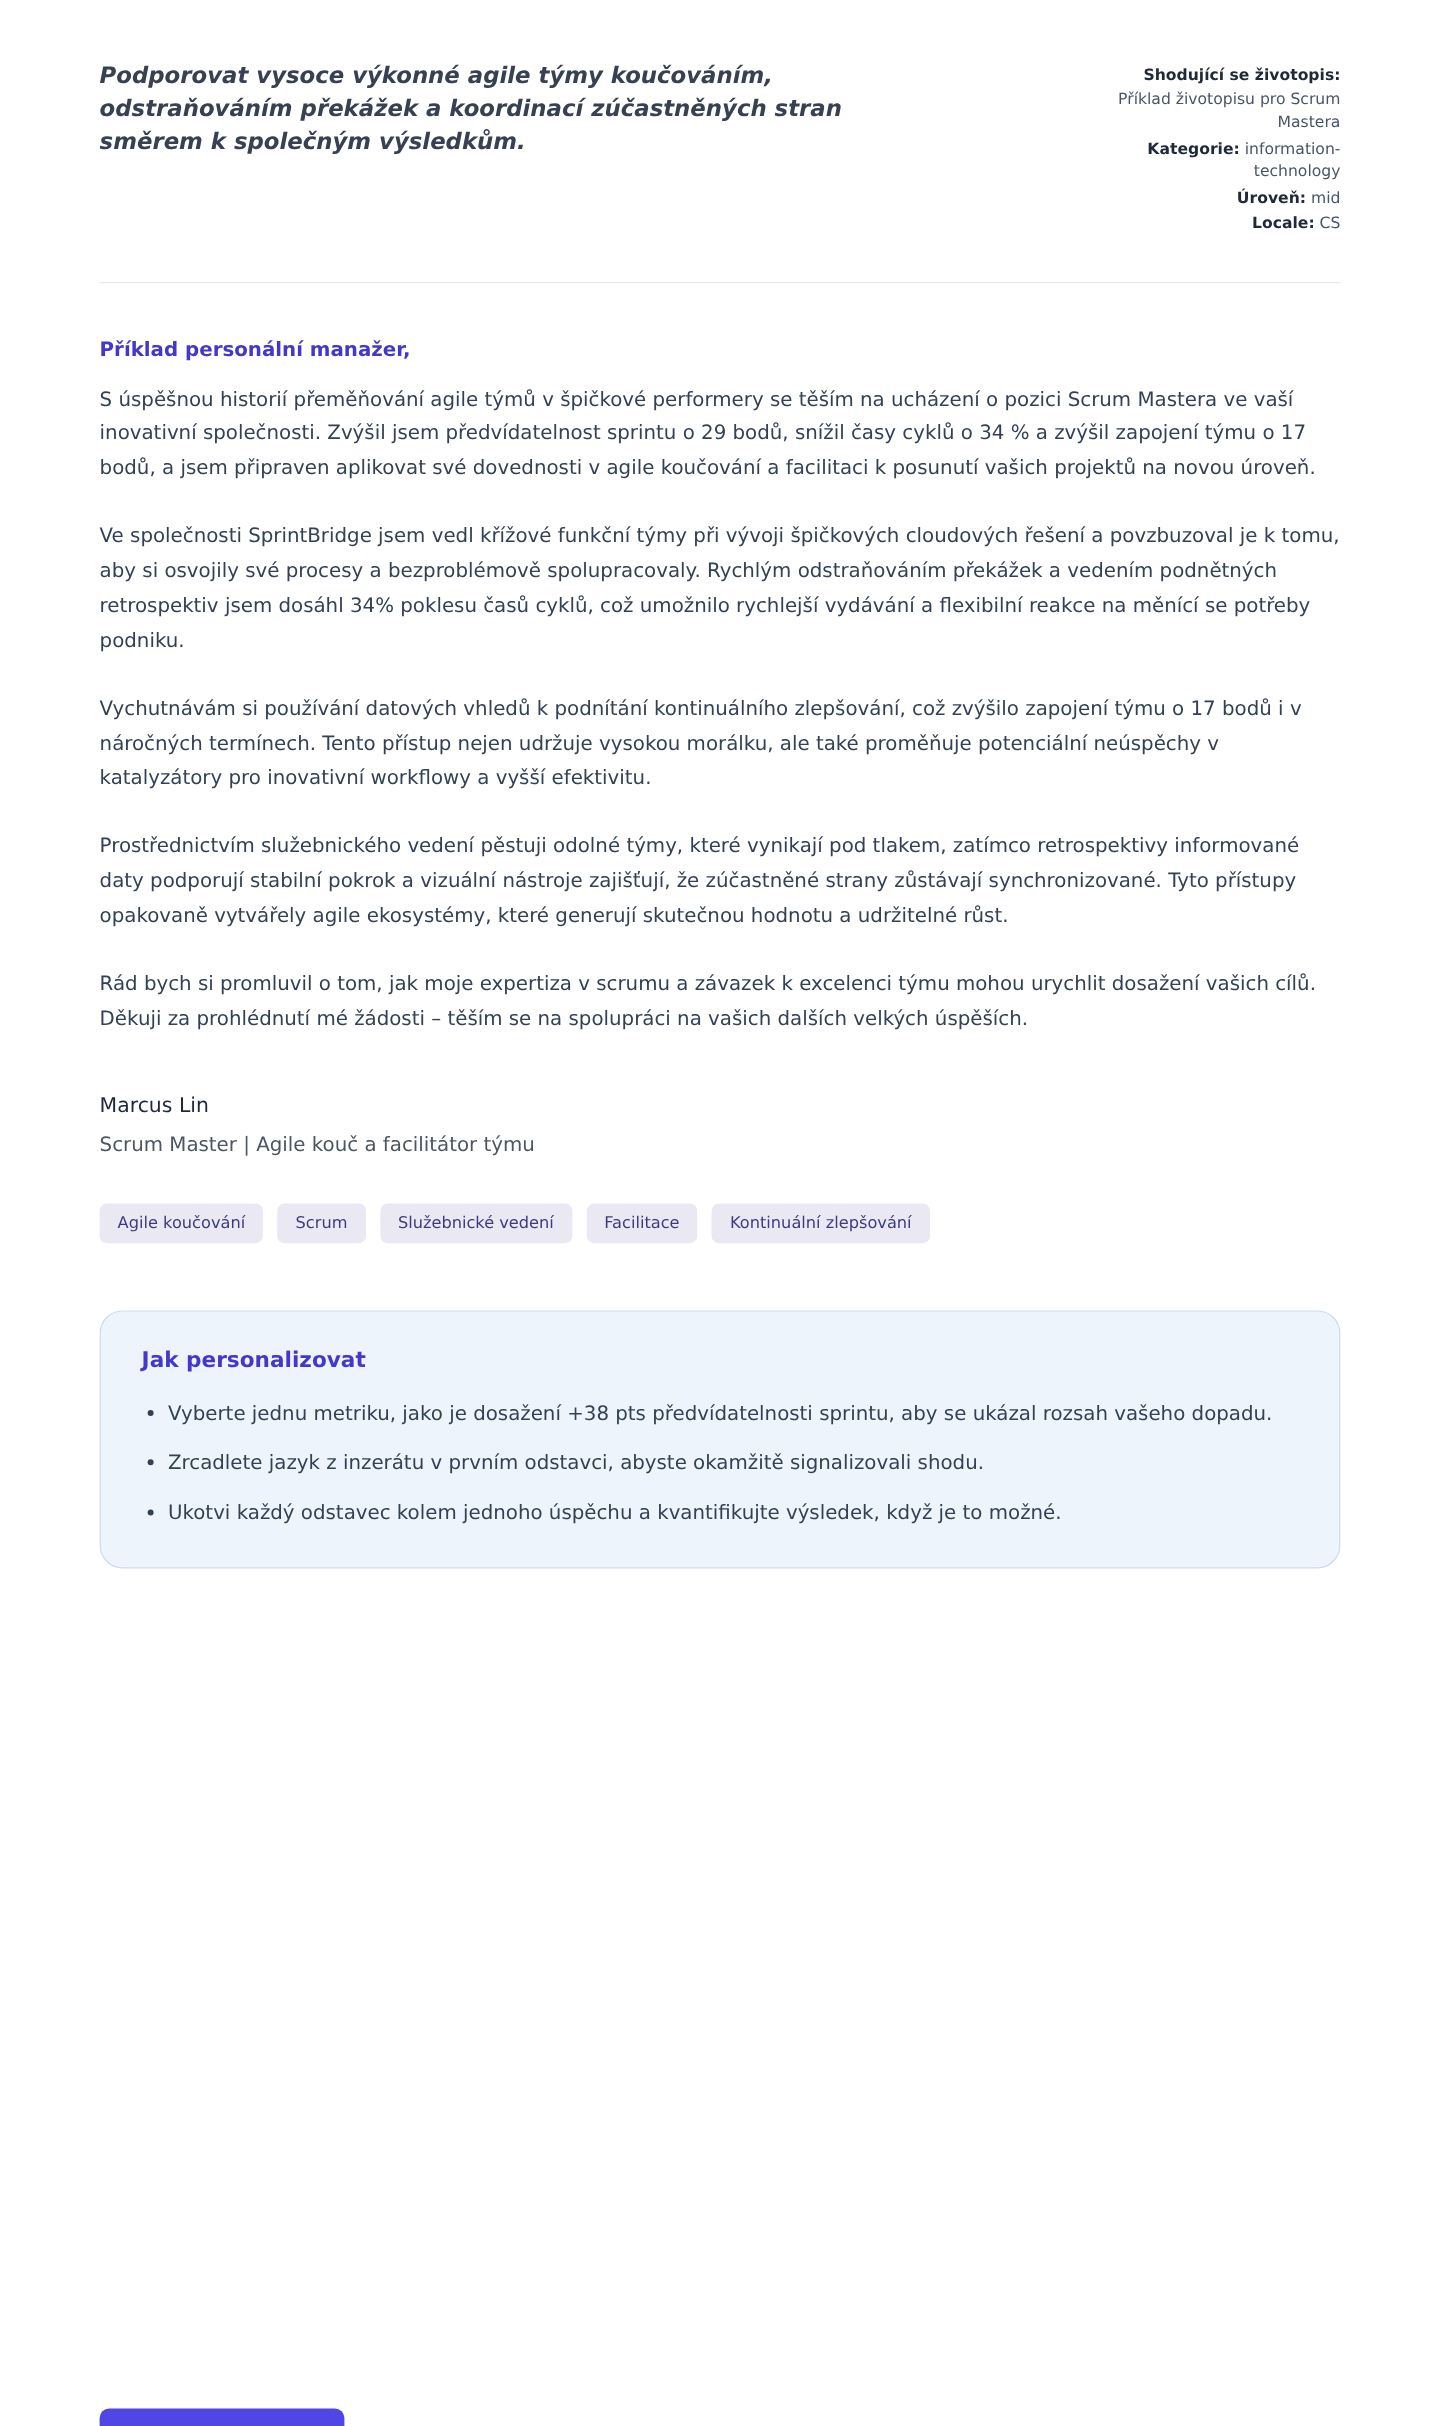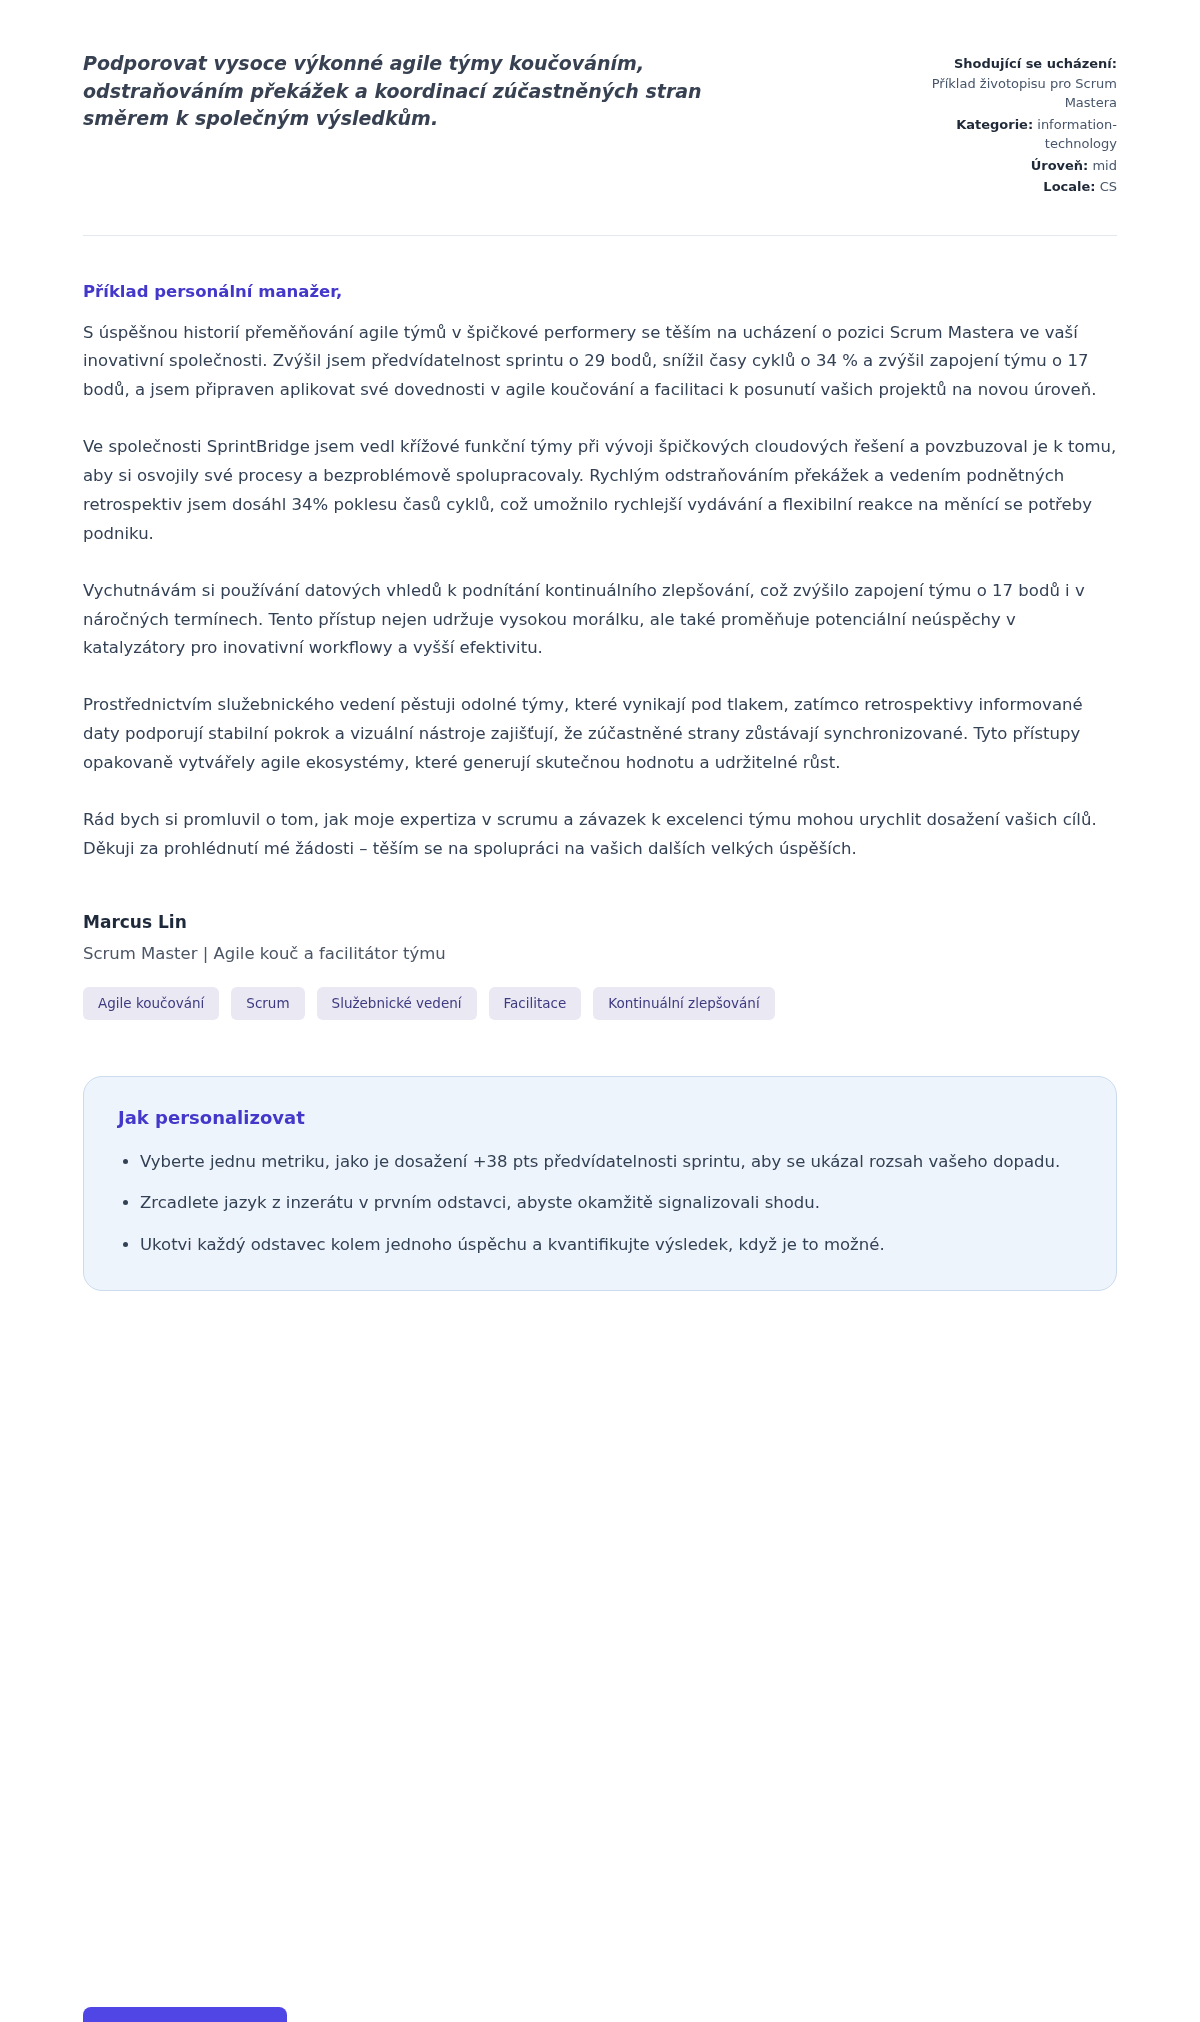--- a/index.html
+++ b/index.html
@@ -77,31 +77,31 @@
   }
   .letter p{
     margin:0 0 28px 0;
     font-size:16.5px;
     line-height:1.75;
     color:var(--body-text);
   }
   .signature-name{
     margin-top:48px;
     font-size:17px;
-    font-weight:700;
+    font-weight:400;
     color:#1e293b;
   }
   .signature-role{
     margin-top:12px;
     font-size:16.5px;
     color:#4b5563;
   }
   
   .tags{
-    margin-top:24px;
+    margin-top:40px;
     display:flex;
     flex-wrap:wrap;
     gap:12px;
   }
   .tag{
     display:inline-block;
     background:var(--tag-bg);
     color:var(--tag-text);
     font-size:13.5px;
     line-height:1;
@@ -150,21 +150,21 @@
 </head>
 <body>
 
 <div class="container">
 
   <div class="header">
     <div class="header-left">
       <p class="page-subtitle">Podporovat vysoce výkonné agile týmy koučováním, odstraňováním překážek a koordinací zúčastněných stran směrem k společným výsledkům.</p>
     </div>
     <div class="meta">
-      <div class="meta-row"><b>Shodující se ucházení:</b><span> Příklad životopisu pro Scrum Mastera</span></div>
+      <div class="meta-row"><b>Shodující se životopis:</b><span> Příklad životopisu pro Scrum Mastera</span></div>
       <div class="meta-row"><b>Kategorie:</b><span> information-technology</span></div>
       <div class="meta-row"><b>Úroveň:</b><span> mid</span></div>
       <div class="meta-row"><b>Locale:</b><span> CS</span></div>
     </div>
   </div>
 
   <hr class="divider">
 
   <div class="letter">
     <div class="salutation">Příklad personální manažer,</div>

